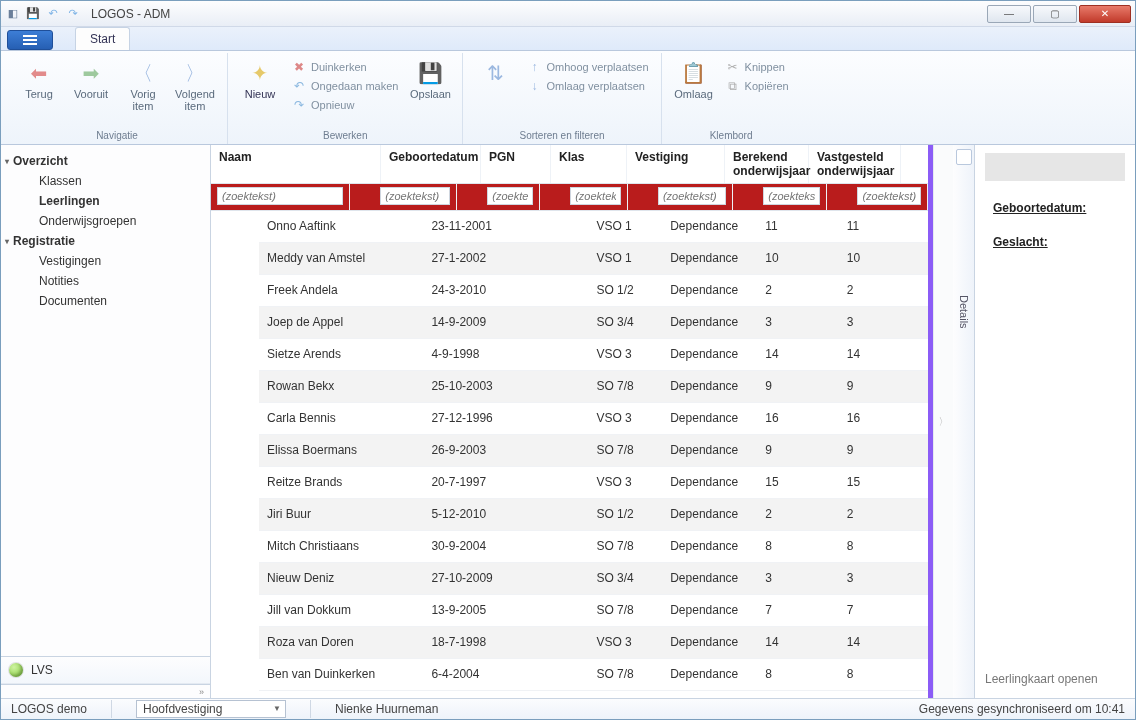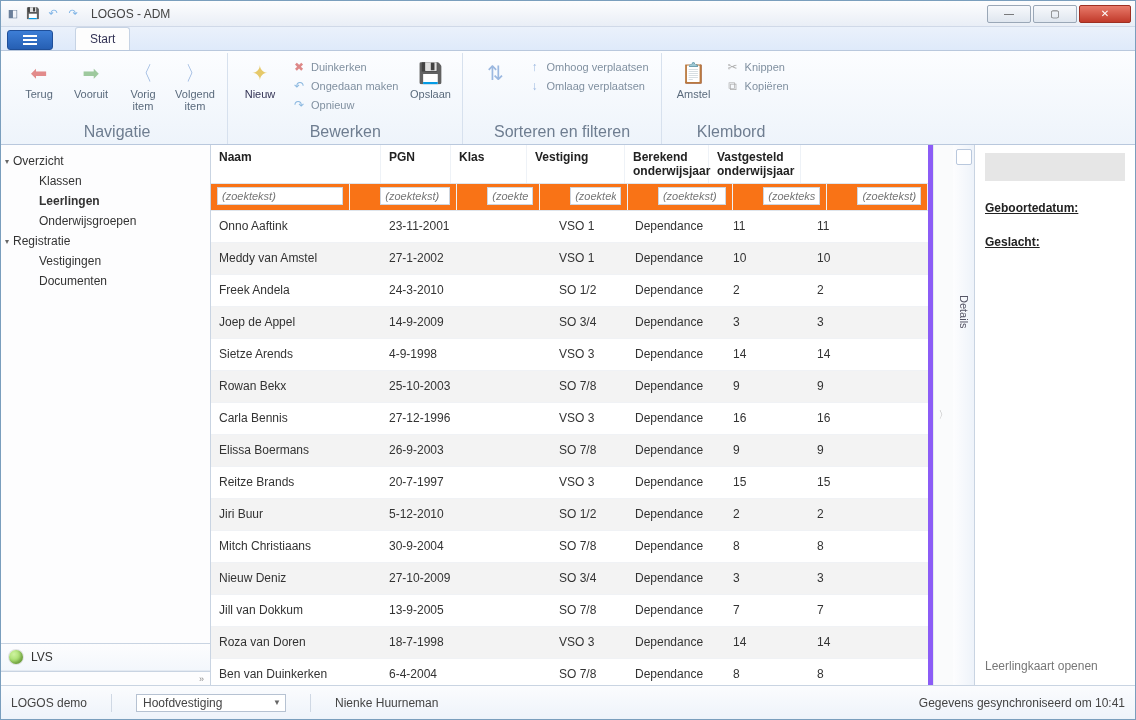--- a/index.html
+++ b/index.html
@@ -25,68 +25,68 @@
   .ribbon { height:94px; background:linear-gradient(#fcfdff,#eef4fb); border-bottom:1px solid #b9c8dd; display:flex; padding:2px 6px 0 6px;}
   .group { display:flex; flex-direction:column; align-items:center; padding:0 8px; border-right:1px solid #d7e1ee;}
   .group:last-child { border-right:none; }
   .group-buttons { flex:1; display:flex; align-items:flex-start; gap:4px; padding-top:4px;}
   .bigbtn { width:48px; display:flex; flex-direction:column; align-items:center; gap:1px; padding:2px; font-size:11px; color:#5a6a7c; text-align:center; line-height:1.1;}
   .bigbtn.enabled { color:#335; }
   .bigbtn .ic { width:28px; height:28px; display:flex; align-items:center; justify-content:center; font-size:20px;}
   .smallrow { display:flex; flex-direction:column; gap:3px; padding-top:2px;}
   .smallbtn { display:flex; align-items:center; gap:5px; font-size:11px; color:#8090a0; padding:1px 4px; white-space:nowrap;}
   .smallbtn .sic { width:14px; height:14px; display:flex; align-items:center; justify-content:center; font-size:12px;}
-  .group-label { font-size:16px; color:#6e7d90; padding:2px 0 3px;}
+  .group-label { font-size:10px; color:#6e7d90; padding:2px 0 3px;}
   
   
   .main { flex:1; display:flex; min-height:0; }
   
   
   .nav { width:210px; border-right:1px solid #c9d4e2; display:flex; flex-direction:column; background:#fdfdfe;}
   .nav-tree { flex:1; padding:6px 4px; overflow:auto;}
   .tree-item { padding:3px 4px 3px 20px; font-size:12px; color:#333; cursor:default; position:relative;}
-  .tree-item.parent { padding-left:8px;}
+  .tree-item.parent { padding-left:8px;font-weight:bold;}
   .tree-item.parent::before { content:"▾"; font-size:8px; color:#666; position:absolute; left:0; top:6px;}
   .tree-child { padding-left:34px;}
   .tree-item.selected { font-weight:bold; }
   .nav-modules { border-top:1px solid #c9d4e2;}
   .mod { display:flex; align-items:center; gap:8px; padding:6px 8px; border-bottom:1px solid #e4eaf2; background:linear-gradient(#fdfdfe,#f3f7fc);}
   .dot { width:14px; height:14px; border-radius:50%; box-shadow:inset -2px -2px 3px rgba(0,0,0,.25), 0 0 0 1px rgba(0,0,0,.1);}
   .dot.pink { background:radial-gradient(circle at 35% 30%, #ff9ed1, #d31286);}
   .dot.green { background:radial-gradient(circle at 35% 30%, #cff3a1, #7ec838);}
   .mod-toggle { height:14px; border-top:1px solid #c9d4e2; display:flex; justify-content:flex-end; align-items:center; padding-right:6px; color:#888; font-size:9px;}
   
   
   .grid-wrap { flex:1; display:flex; min-width:0;}
   .grid { flex:1; display:flex; flex-direction:column; border-right:5px solid #8b5cf6; min-width:0;}
   .grid-header { display:flex; background:#fff; border-bottom:1px solid #dfe5ec; }
   .col { padding:6px 8px 4px; font-weight:bold; font-size:12px; color:#222; border-right:1px solid #eef2f7; white-space:normal; line-height:1.15;}
   .c0{width:170px}.c1{width:100px}.c2{width:70px}.c3{width:76px}.c4{width:98px}.c5{width:84px}.c6{width:92px}
-  .grid-filter { display:flex; background:#f97316; border-bottom:1px solid #dfe5ec;gap:24px;}
+  .grid-filter { display:flex; background:#b91c1c; border-bottom:1px solid #dfe5ec;gap:24px;}
   .filter-cell { padding:3px 6px 5px; border-right:1px solid #eef2f7;}
   .filter-cell input { width:100%; border:1px solid #cfd6df; font-size:11px; padding:2px 4px; color:#999; font-style:italic; background:#fff;}
-  .grid-body { flex:1; overflow-y:scroll; }
+  .grid-body { flex:1; overflow-y:scroll;margin-left:48px; }
   .row { display:flex; height:32px; align-items:center; border-bottom:1px solid #f0f2f5;}
   .row:nth-child(even){ background:#f3f3f3; }
   .cell { padding:0 8px; font-size:12px; color:#333; overflow:hidden; text-overflow:ellipsis; white-space:nowrap;}
   .expander { width:20px; display:flex; align-items:center; justify-content:center; color:#aaa; font-size:10px; border-left:1px solid #e5eaf0; background:#fafbfc; cursor:default;}
   
   
   .details-tab { width:22px; background:linear-gradient(90deg,#fdfdfe,#eef3fa); border-right:1px solid #c9d4e2; display:flex; flex-direction:column; align-items:center; padding-top:150px; position:relative;}
   .details-tab::before { content:""; position:absolute; top:4px; left:3px; width:14px; height:14px; border:1px solid #b9c8dd; border-radius:2px; background:#fff;}
   .details-tab .lbl { writing-mode:vertical-rl; font-size:11px; color:#556;}
   
   
   .info { width:160px; padding:8px 10px; display:flex; flex-direction:column; gap:14px; background:#fff;}
   .info .ph { height:28px; background:#e6e6e6;}
-  .info .field-label { font-weight:bold; font-size:12px; text-decoration:underline; color:#222; margin-top:6px;}
+  .info .field-label { font-weight:bold; font-size:12px; text-decoration:underline; color:#222; margin-top:6px;margin-left:8px;}
   .info .footer-link { margin-top:auto; font-size:12px; color:#777; padding-bottom:4px;}
   
   
-  .status { height:34px; border-top:1px solid #c9d4e2; background:linear-gradient(#fbfcfe,#eef3fa); display:flex; align-items:center; font-size:12px; color:#444; padding:0 10px; gap:24px;justify-content:space-between;}
+  .status { height:21px; border-top:1px solid #c9d4e2; background:linear-gradient(#fbfcfe,#eef3fa); display:flex; align-items:center; font-size:12px; color:#444; padding:0 10px; gap:24px;justify-content:space-between;}
   .status .sel { border:1px solid #b6c2d2; background:#fff; padding:1px 20px 1px 6px; font-size:12px; position:relative; width:150px;}
   .status .sel::after{content:"▼"; position:absolute; right:4px; top:3px; font-size:8px; color:#666;}
   .status .sep { width:1px; height:18px; background:#cfd8e4;}
   .status .spacer{flex:1;}
 </style>
 </head>
 <body>
 
 <div class="titlebar">
   <div class="qat">
@@ -177,21 +177,21 @@
             <span>Omlaag verplaatsen</span>
           </div>
       </div>
     </div>
     <div class="group-label">Sorteren en filteren</div>
   </div>
   <div class="group">
     <div class="group-buttons">
       <div class="bigbtn">
           <span class="ic" style="color:#cbb98c">📋</span>
-          <span>Amstel</span>
+          <span>Omlaag</span>
         </div>
       <div class="smallrow">
         <div class="smallbtn">
             <span class="sic" style="color:#aaa">✂</span>
             <span>Knippen</span>
           </div>
         <div class="smallbtn">
             <span class="sic" style="color:#aaa">⧉</span>
             <span>Kopiëren</span>
           </div>
@@ -204,35 +204,37 @@
 <div class="main">
 
   <div class="nav">
     <div class="nav-tree">
       <div class="tree-item parent">Overzicht</div>
       <div class="tree-item tree-child">Klassen</div>
       <div class="tree-item tree-child selected">Leerlingen</div>
       <div class="tree-item tree-child">Onderwijsgroepen</div>
       <div class="tree-item parent">Registratie</div>
       <div class="tree-item tree-child">Vestigingen</div>
+      <div class="tree-item tree-child">Notities</div>
       <div class="tree-item tree-child">Documenten</div>
     </div>
     <div class="nav-modules">
       <div class="mod">
           <span class="dot green"></span>
           <span>LVS</span>
         </div>
       <div class="mod-toggle">»</div>
     </div>
   </div>
 
   <div class="grid-wrap">
     <div class="grid">
       <div class="grid-header">
         <div class="col c0">Naam</div>
+        <div class="col c1">Geboortedatum</div>
         <div class="col c2">PGN</div>
         <div class="col c3">Klas</div>
         <div class="col c4">Vestiging</div>
         <div class="col c5">Berekend onderwijsjaar</div>
         <div class="col c6">Vastgesteld onderwijsjaar</div>
       </div>
       <div class="grid-filter">
         <div class="filter-cell c0"><input placeholder="(zoektekst)" style=""></div>
         <div class="filter-cell c1"><input placeholder="(zoektekst)" style=""></div>
         <div class="filter-cell c2"><input placeholder="(zoektekst)" style=""></div>

